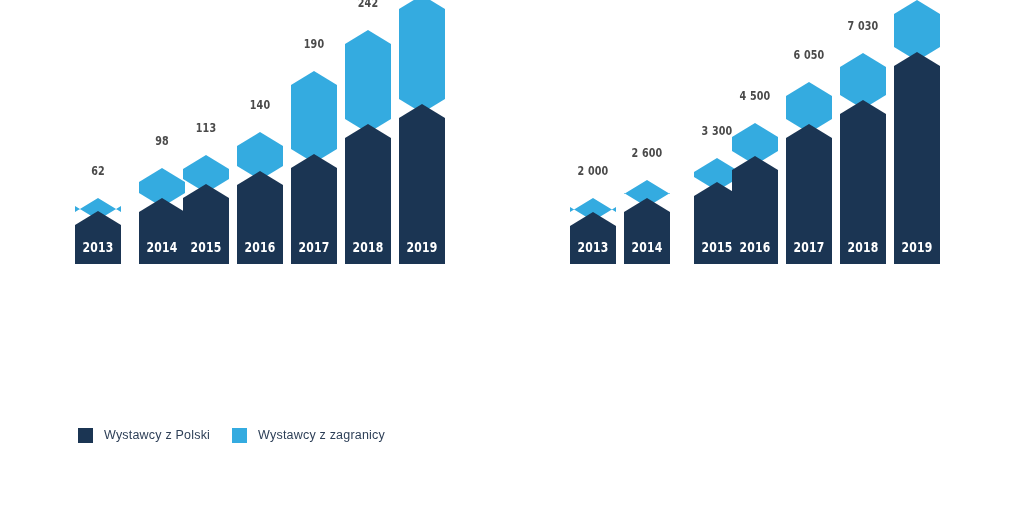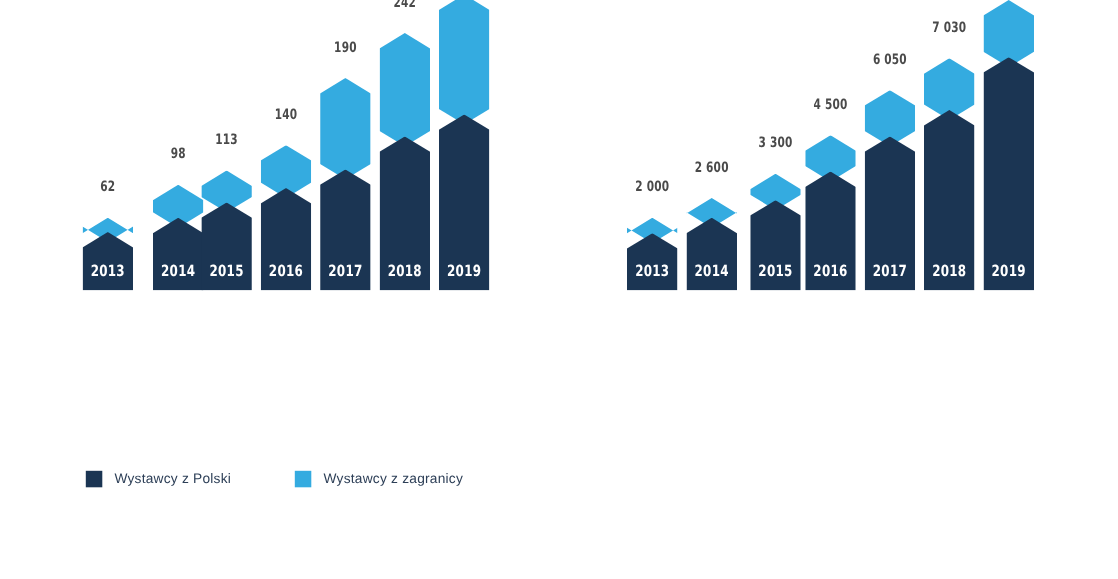--- a/index.html
+++ b/index.html
@@ -70,21 +70,21 @@
   
   .legend{
     position:absolute;
     top:424px;
     height:22px;
     display:flex;
     align-items:center;
   }
   #legend-left{left:78px;}
   .legend-item{display:flex;align-items:flex-start;}
-  .legend-item + .legend-item{margin-left:58px;}
+  .legend-item + .legend-item{margin-left:22px;}
   .legend-swatch{
     width:15px;height:15px;
     display:inline-block;
     flex:0 0 auto;
   }
   .legend-text{
     margin-left:11px;
     font-size:12.5px;
     color:#2D3F57;
     letter-spacing:.2px;
@@ -159,21 +159,21 @@
           <div class="seg seg-top" style="height: 23px; bottom: 43px; background: rgb(52, 171, 224); clip-path: polygon(0% 39.1304%, 0% 60.8696%, 50% 0%, 100% 60.8696%, 100% 39.1304%, 50% 100%);"></div>
           <div class="seg seg-bottom" style="height: 52px; background: rgb(27, 53, 83); clip-path: polygon(0% 100%, 0% 26.9231%, 50% 0%, 100% 26.9231%, 100% 100%);"></div>
           <div class="year-label">2013</div>
         </div>
         <div class="bar-group" style="left: 128px; height: 98px;">
           <div class="value-label" style="bottom: 104px;">2 600</div>
           <div class="seg seg-top" style="height: 27px; bottom: 57px; background: rgb(52, 171, 224); clip-path: polygon(0% 48.1481%, 0% 51.8519%, 50% 0%, 100% 51.8519%, 100% 48.1481%, 50% 100%);"></div>
           <div class="seg seg-bottom" style="height: 66px; background: rgb(27, 53, 83); clip-path: polygon(0% 100%, 0% 21.2121%, 50% 0%, 100% 21.2121%, 100% 100%);"></div>
           <div class="year-label">2014</div>
         </div>
-        <div class="bar-group" style="left: 186px; height: 120px;">
+        <div class="bar-group" style="left: 198px; height: 120px;">
           <div class="value-label" style="bottom: 126px;">3 300</div>
           <div class="seg seg-top" style="height: 33px; bottom: 73px; background: rgb(52, 171, 224); clip-path: polygon(0% 57.5758%, 0% 42.4242%, 50% 0%, 100% 42.4242%, 100% 57.5758%, 50% 100%);"></div>
           <div class="seg seg-bottom" style="height: 82px; background: rgb(27, 53, 83); clip-path: polygon(0% 100%, 0% 17.0732%, 50% 0%, 100% 17.0732%, 100% 100%);"></div>
           <div class="year-label">2015</div>
         </div>
         <div class="bar-group" style="left: 236px; height: 155px;">
           <div class="value-label" style="bottom: 161px;">4 500</div>
           <div class="seg seg-top" style="height: 42px; bottom: 99px; background: rgb(52, 171, 224); clip-path: polygon(0% 66.6667%, 0% 33.3333%, 50% 0%, 100% 33.3333%, 100% 66.6667%, 50% 100%);"></div>
           <div class="seg seg-bottom" style="height: 108px; background: rgb(27, 53, 83); clip-path: polygon(0% 100%, 0% 12.963%, 50% 0%, 100% 12.963%, 100% 100%);"></div>
           <div class="year-label">2016</div>

